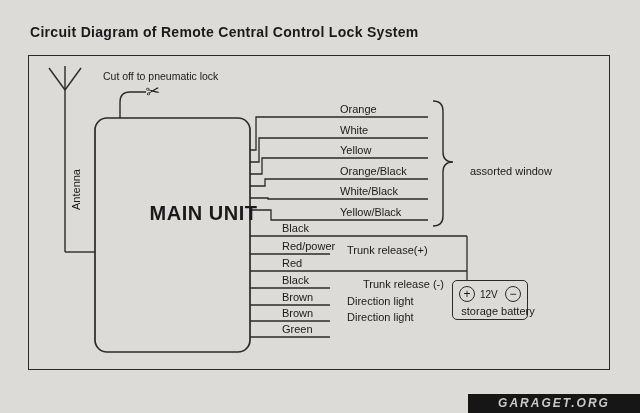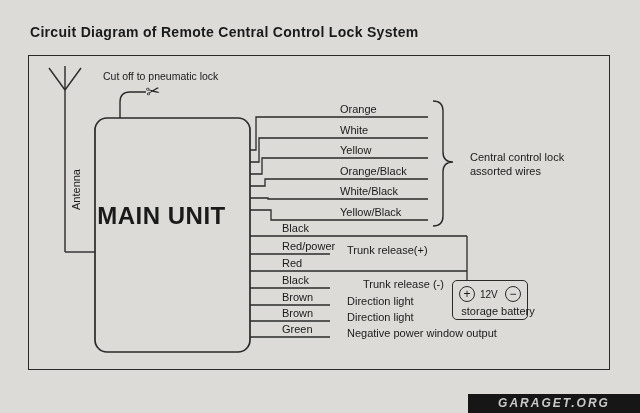--- a/index.html
+++ b/index.html
@@ -18,21 +18,21 @@
     font-size:14px;font-weight:bold;letter-spacing:.3px;white-space:nowrap;
   }
   .frame{
     position:absolute;left:28px;top:55px;width:580px;height:313px;
     border:1.6px solid #2a2a2a;background:transparent;
   }
   svg.wires{position:absolute;left:0;top:0;width:640px;height:413px;}
   .lbl{position:absolute;font-size:11px;white-space:nowrap;line-height:13px;margin-left:10px;}
   .main-unit-label{
     position:absolute;left:95px;top:202px;width:133px;text-align:center;
-    font-size:24px;font-weight:bold;letter-spacing:.5px;
+    font-size:20px;font-weight:bold;letter-spacing:.5px;padding-left:42px;
   }
   .antenna-label{
     position:absolute;left:70px;top:210px;font-size:11px;
     transform:rotate(-90deg);transform-origin:0 0;white-space:nowrap;
   }
   .scissors{
     position:absolute;left:146px;top:81px;font-size:17px;color:#222;
     transform:rotate(-8deg);
   }
   .battery{
@@ -107,36 +107,34 @@
 
   <div class="main-unit-label">MAIN UNIT</div>
 
   <div class="lbl" style="left:330px;top:103px;">Orange</div>
   <div class="lbl" style="left:330px;top:124px;">White</div>
   <div class="lbl" style="left:330px;top:144px;">Yellow</div>
   <div class="lbl" style="left:330px;top:165px;">Orange/Black</div>
   <div class="lbl" style="left:330px;top:185px;">White/Black</div>
   <div class="lbl" style="left:330px;top:206px;">Yellow/Black</div>
 
-  <div class="lbl" style="left:460px;top:151px;">Central control lock</div>
-  <div class="lbl" style="left:460px;top:165px;">assorted wires</div>
+  <div class="lbl" style="left:460px;top:165px;">assorted window</div>
 
   <div class="lbl" style="left:272px;top:222px;">Black</div>
   <div class="lbl" style="left:272px;top:240px;">Red/power</div>
   <div class="lbl" style="left:272px;top:257px;">Red</div>
   <div class="lbl" style="left:272px;top:274px;">Black</div>
   <div class="lbl" style="left:272px;top:291px;">Brown</div>
   <div class="lbl" style="left:272px;top:307px;">Brown</div>
   <div class="lbl" style="left:272px;top:323px;">Green</div>
 
   <div class="lbl" style="left:337px;top:244px;">Trunk release(+)</div>
   <div class="lbl" style="left:353px;top:278px;">Trunk release (-)</div>
   <div class="lbl" style="left:337px;top:295px;">Direction light</div>
   <div class="lbl" style="left:337px;top:311px;">Direction light</div>
-  <div class="lbl" style="left:337px;top:327px;">Negative power window output</div>
 
   <div class="battery">
     <div class="term plus">+</div>
     <div class="volts">12V</div>
     <div class="term minus">−</div>
     <div class="batt-label">storage battery</div>
   </div>
 
   <div class="watermark">GARAGET.ORG</div>
 

